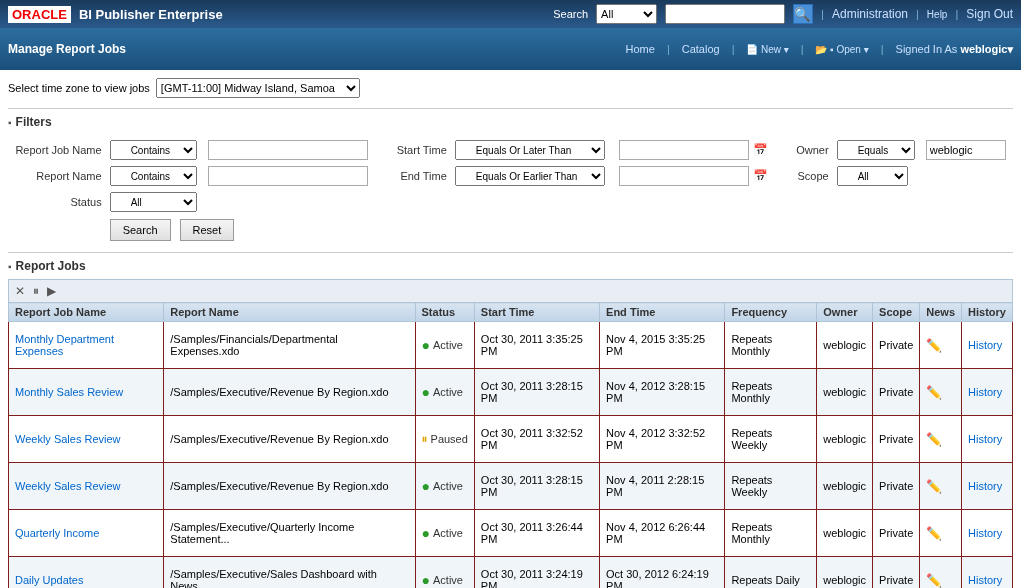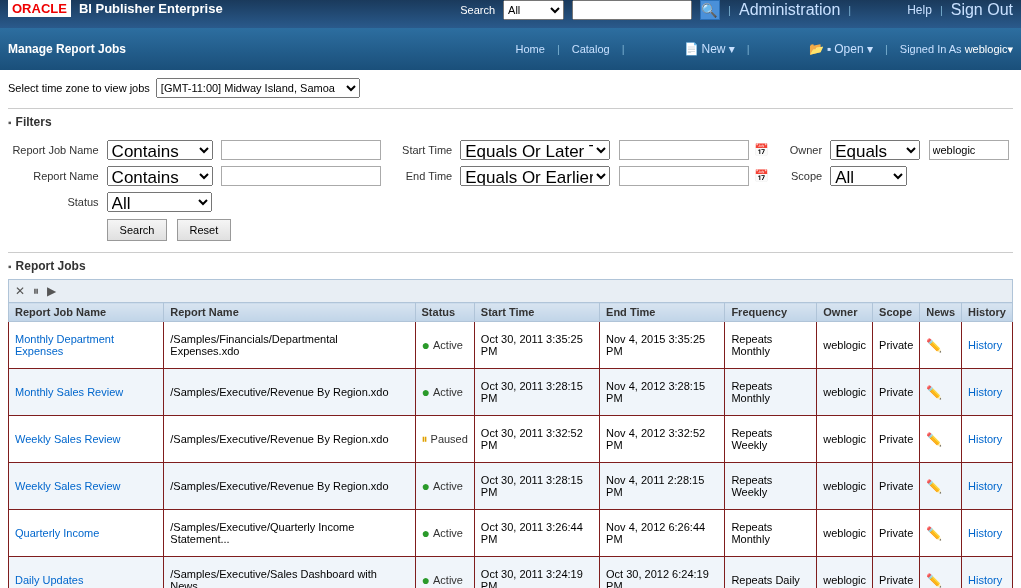--- a/index.html
+++ b/index.html
@@ -1,65 +1,65 @@
 <!DOCTYPE html>
 <html><head>
   <meta charset="utf-8">
   <style>
     * { box-sizing: border-box; margin: 0; padding: 0; }
     body { font-family: Arial, Helvetica, sans-serif; font-size: 11px; background: #f0f0f0; color: #000; }
 
     
     .top-nav {
       background: linear-gradient(to bottom, #1a3a5c, #2a5a8c);
-      display: flex; align-items: flex-start; justify-content: space-between;
+      display: flex; align-items: center; justify-content: space-between;
       padding: 0 8px; height: 28px;
     }
     .top-nav-left { display: flex; align-items: center; gap: 8px; }
     .oracle-logo { color: #e00; font-weight: bold; font-size: 13px; background: #fff; padding: 1px 4px; }
     .bi-title { color: #fff; font-size: 13px; font-weight: bold; }
     .top-nav-right { display: flex; align-items: center; gap: 8px; color: #fff; font-size: 11px; }
     .search-label { color: #fff; }
     .search-select { font-size: 11px; height: 20px; }
     .search-input { font-size: 11px; height: 20px; width: 120px; }
     .search-btn { height: 20px; width: 20px; background: #4a90d9; border: 1px solid #2a70b9; color: #fff; cursor: pointer; display: flex; align-items: center; justify-content: center; }
-    .nav-link { color: #c8e0ff; text-decoration: none; font-size: 16px; cursor: pointer; }
+    .nav-link { color: #c8e0ff; text-decoration: none; font-size: 12px; cursor: pointer; }
     .nav-sep { color: #7aafd0; }
 
     
     .second-nav {
       background: linear-gradient(to bottom, #2d6ea0, #1a4f7a);
       display: flex; align-items: center; justify-content: space-between;
       padding: 0 8px; height: 42px;
     }
     .page-title { color: #fff; font-size: 12px; font-weight: bold; }
     .second-nav-right { display: flex; align-items: center; gap: 12px; }
     .nav-btn { color: #c8e0ff; font-size: 11px; cursor: pointer; text-decoration: none; }
-    .nav-btn-dropdown { display: flex; align-items: center; gap: 2px; color: #c8e0ff; font-size: 12px; cursor: pointer; margin-left: 48px; }
+    .nav-btn-dropdown { display: flex; align-items: center; gap: 2px; color: #c8e0ff; font-size: 10px; cursor: pointer; }
     .signed-in { color: #c8e0ff; font-size: 11px; }
-    .signed-in-user { color: #fff; font-weight: normal; text-align: center; }
+    .signed-in-user { color: #fff; font-weight: bold; text-align: center; }
 
     
     .main-content { background: #fff; margin: 0; padding: 8px; }
 
     
     .refresh-bar { font-size: 11px; color: #333; margin-bottom: 6px; }
     .refresh-label { color: #666; }
     .refresh-time { color: #333; }
     .refresh-icon { color: #4a90d9; cursor: pointer; margin: 0 2px; }
     .help-icon { color: #4a90d9; cursor: pointer; }
 
     
     .timezone-row { display: flex; align-items: center; gap: 6px; margin-bottom: 10px; font-size: 11px; }
     .timezone-select { font-size: 11px; height: 20px; width: 204px; }
 
     
     .section-header { display: flex; align-items: center; gap: 4px; font-size: 12px; font-weight: bold; color: #333; margin-bottom: 8px; cursor: pointer; }
     .collapse-icon { color: #555; font-size: 10px; }
-    .filter-select { font-size: 17px; height: 20px; }
+    .filter-select { font-size: 10px; height: 20px; padding-left: 16px; }
     .filter-input { font-size: 11px; height: 20px; width: 120px; border: 1px solid #aaa; padding: 1px 3px; }
 
     .filters-table { width: 100%; border-collapse: collapse; margin-bottom: 8px; }
     .filters-table td { padding: 3px 4px; vertical-align: middle; white-space: nowrap; }
     .filter-row-label { text-align: right; color: #333; font-size: 11px; }
 
     .btn { font-size: 11px; padding: 2px 12px; border: 1px solid #999; background: linear-gradient(to bottom, #f5f5f5, #e0e0e0); cursor: pointer; height: 22px; }
 
     
     .report-jobs-header { display: flex; align-items: center; gap: 4px; font-size: 12px; font-weight: bold; color: #333; margin-bottom: 6px; }

